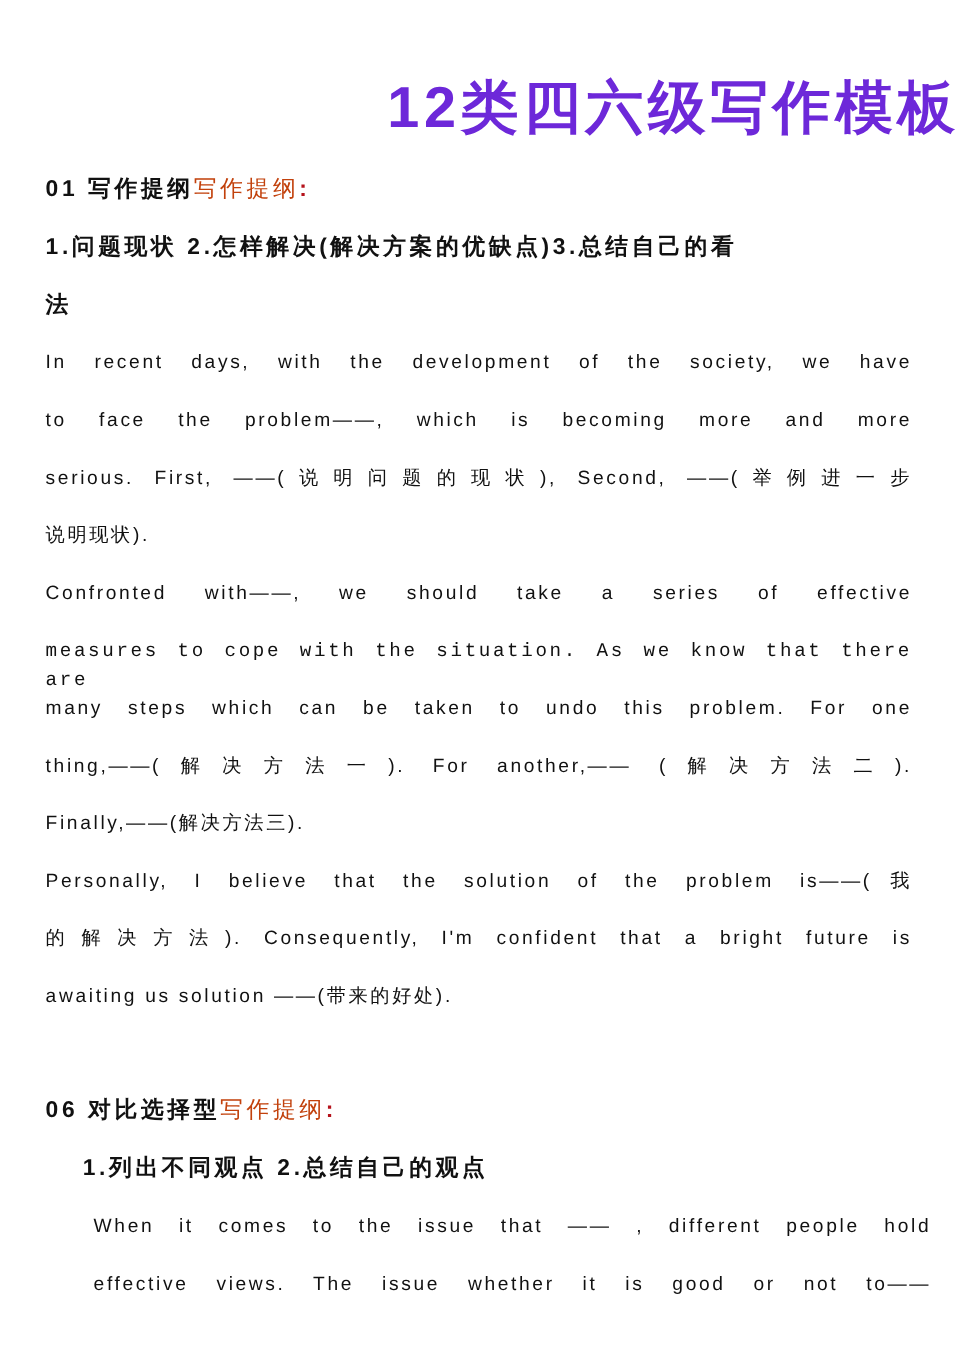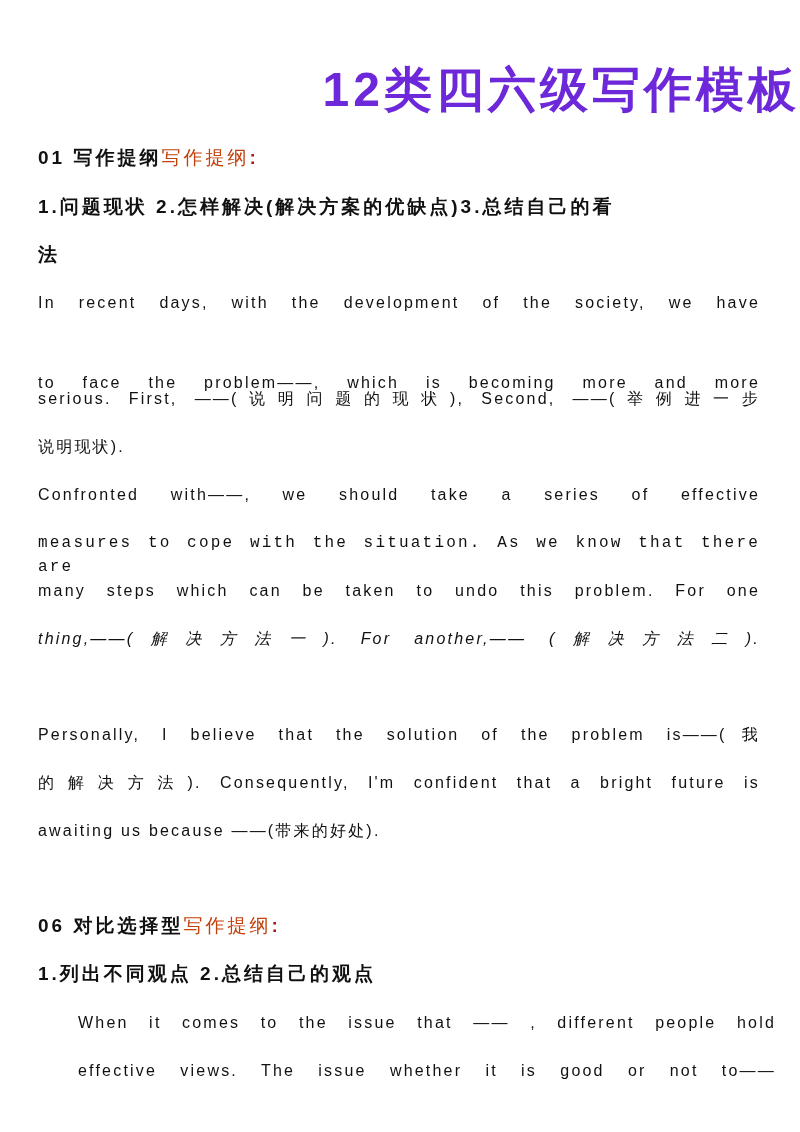--- a/index.html
+++ b/index.html
@@ -34,36 +34,37 @@
 
   <div class="line heading bold" style="top:146px;">
     <span>01</span>
     <span>写作提纲</span><span class="red">写作提纲</span><span class="red-light">:</span>
   </div>
 
   <div class="line heading bold" style="top:195px;">1.问题现状 2.怎样解决(解决方案的优缺点)3.总结自己的看</div>
   <div class="line heading bold" style="top:243px;">法</div>
 
   <div class="line justify" style="top:291px;">In recent days, with the development of the society, we have</div>
-  <div class="line justify" style="top:339px;margin-top:32px;">to face the problem——, which is becoming more and more</div>
+  <div class="line justify" style="top:339px;">to face the problem——, which is becoming more and more</div>
   <div class="line justify" style="top:387px;">serious. First, ——(说明问题的现状), Second, ——(举例进一步</div>
   <div class="line" style="top:435px;">说明现状).</div>
 
   <div class="line justify" style="top:483px;">Confronted with——, we should take a series of effective</div>
   <div class="line justify" style="top:531px;font-family:Liberation Mono, monospace;">measures to cope with the situation. As we know that there are</div>
   <div class="line justify" style="top:579px;">many steps which can be taken to undo this problem. For one</div>
-  <div class="line justify" style="top:627px;font-style:italic;">thing,——(解决方法一).   For   another,——   (解决方法二).</div>
+  <div class="line justify" style="top:627px;">thing,——(解决方法一).   For   another,——   (解决方法二).</div>
+  <div class="line" style="top:675px;">Finally,——(解决方法三).</div>
 
   <div class="line justify" style="top:723px;">Personally, I believe that the solution of the problem is——(我</div>
   <div class="line justify" style="top:771px;">的解决方法). Consequently, I'm confident that a bright future is</div>
-  <div class="line" style="top:819px;">awaiting us because ——(带来的好处).</div>
+  <div class="line" style="top:819px;">awaiting us solution ——(带来的好处).</div>
 
   <div class="line heading bold" style="top:914px;">
     <span>06</span>
     <span>对比选择型</span><span class="red">写作提纲</span><span class="red-light">:</span>
   </div>
 
-  <div class="line heading bold" style="top:962px;">1.列出不同观点 2.总结自己的观点</div>
+  <div class="line heading bold" style="top:962px;margin-left:31px;">1.列出不同观点 2.总结自己的观点</div>
 
   <div class="line justify indent" style="top:1011px;">When it comes to the issue that —— , different people hold</div>
   <div class="line justify indent" style="top:1059px;">effective views. The issue whether it is good or not to——</div>
 
 </div>
 
 </body></html>

